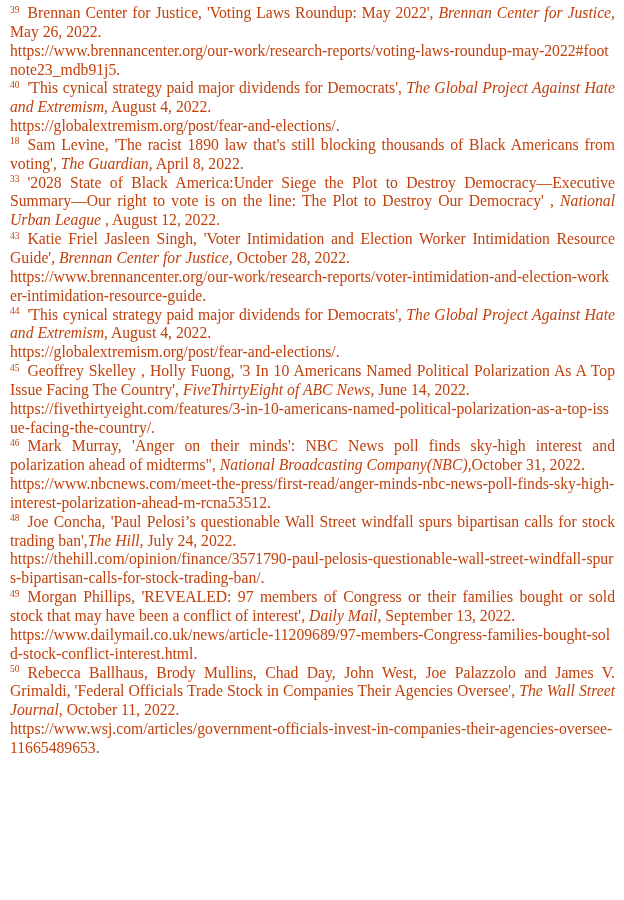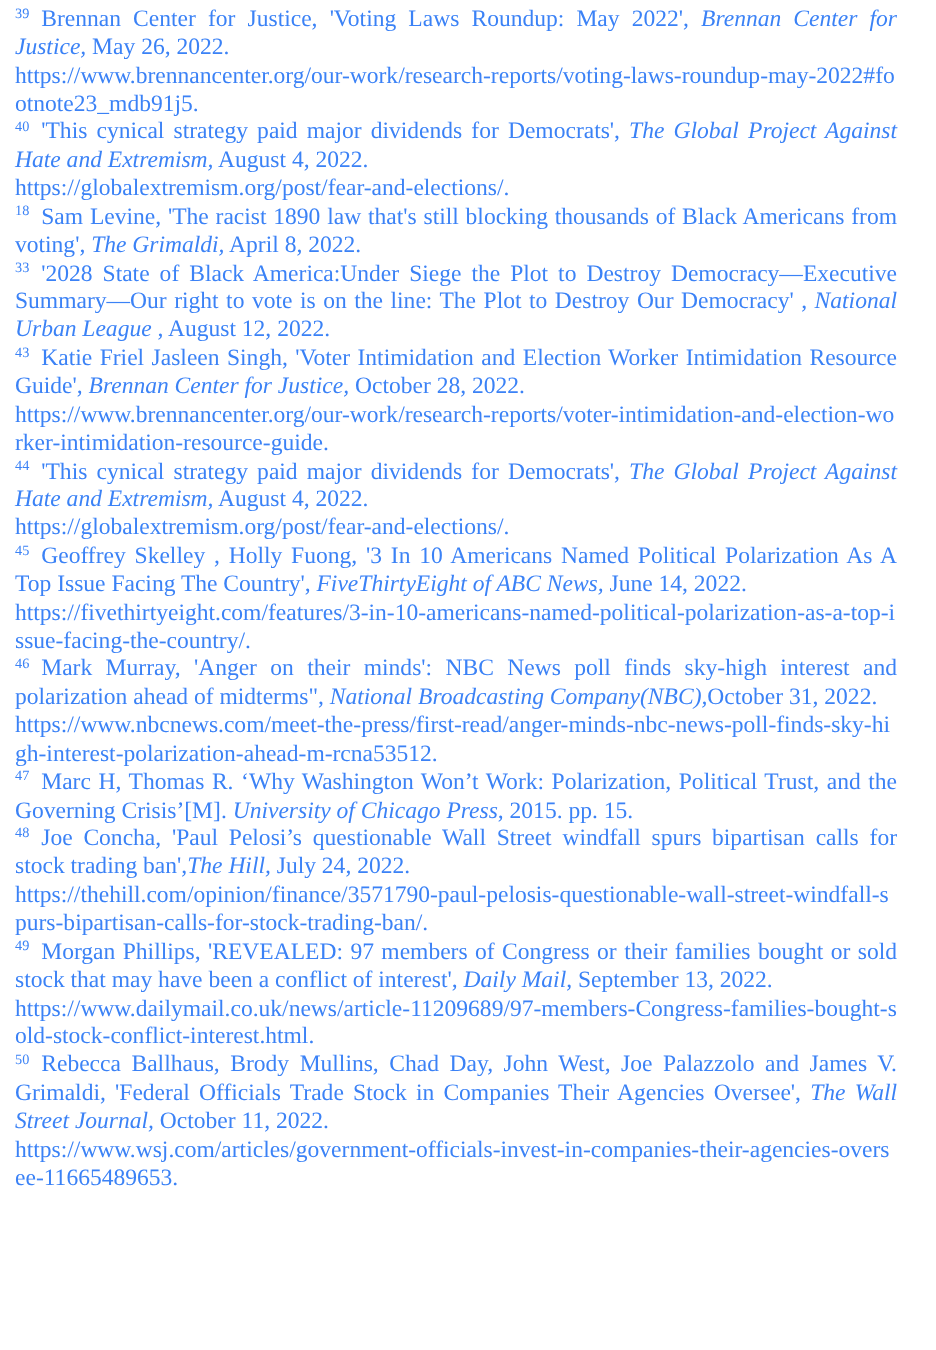--- a/index.html
+++ b/index.html
@@ -6,25 +6,25 @@
   body {
     width: 624px;
     height: 900px;
     background: #ffffff;
     overflow: hidden;
   }
   .page {
     box-sizing: border-box;
     width: 624px;
     height: 900px;
-    padding: 4px 26px 0 10px;
+    padding: 4px 9px 0 10px;
     font-family: "Liberation Serif", "DejaVu Serif", serif;
     font-size: 15.7px;
     line-height: 18.85px;
-    color: #3b82f6;
+    color: #c2410c;
   }
   .footnote {
     margin: 0;
     text-align: justify;
   }
   .fn-num {
     font-size: 9.5px;
     line-height: 0;
     position: relative;
     top: -5.5px;
@@ -38,33 +38,32 @@
 </style>
 </head>
 <body>
 
 <div class="page">
   <div id="footnotes">
   <p class="footnote"><sup class="fn-num">39</sup><span class="fn-text"><span>Brennan Center for Justice, 'Voting Laws Roundup: May 2022', </span><i>Brennan Center for Justice,</i><span> May 26, 2022.</span></span><br class="fn-br"><span class="fn-url">https://www.brennancenter.org/our-work/research-reports/voting-laws-roundup-may-2022#footnote23_mdb91j5.</span></p>
 
   <p class="footnote"><sup class="fn-num">40</sup><span class="fn-text"><span>'This cynical strategy paid major dividends for Democrats', </span><i>The Global Project Against Hate and Extremism,</i><span> August 4, 2022.</span></span><br class="fn-br"><span class="fn-url">https://globalextremism.org/post/fear-and-elections/.</span></p>
 
-  <p class="footnote"><sup class="fn-num">18</sup><span class="fn-text"><span>Sam Levine, 'The racist 1890 law that's still blocking thousands of Black Americans from voting', </span><i>The Grimaldi,</i><span> April 8, 2022.</span></span><br class="fn-br"></p>
+  <p class="footnote"><sup class="fn-num">18</sup><span class="fn-text"><span>Sam Levine, 'The racist 1890 law that's still blocking thousands of Black Americans from voting', </span><i>The Guardian,</i><span> April 8, 2022.</span></span><br class="fn-br"></p>
 
   <p class="footnote"><sup class="fn-num">33</sup><span class="fn-text"><span>'2028 State of Black America:Under Siege the Plot to Destroy Democracy—Executive Summary—Our right to vote is on the line: The Plot to Destroy Our Democracy' , </span><i>National Urban League</i><span> , August 12, 2022.</span></span></p>
 
   <p class="footnote"><sup class="fn-num">43</sup><span class="fn-text"><span>Katie Friel Jasleen Singh, 'Voter Intimidation and Election Worker Intimidation Resource Guide', </span><i>Brennan Center for Justice,</i><span> October 28, 2022.</span></span><br class="fn-br"><span class="fn-url">https://www.brennancenter.org/our-work/research-reports/voter-intimidation-and-election-worker-intimidation-resource-guide.</span></p>
 
   <p class="footnote"><sup class="fn-num">44</sup><span class="fn-text"><span>'This cynical strategy paid major dividends for Democrats', </span><i>The Global Project Against Hate and Extremism,</i><span> August 4, 2022.</span></span><br class="fn-br"><span class="fn-url">https://globalextremism.org/post/fear-and-elections/.</span></p>
 
   <p class="footnote"><sup class="fn-num">45</sup><span class="fn-text"><span>Geoffrey Skelley , Holly Fuong, '3 In 10 Americans Named Political Polarization As A Top Issue Facing The Country', </span><i>FiveThirtyEight of ABC News,</i><span> June 14, 2022.</span></span><br class="fn-br"><span class="fn-url">https://fivethirtyeight.com/features/3-in-10-americans-named-political-polarization-as-a-top-issue-facing-the-country/.</span></p>
 
   <p class="footnote"><sup class="fn-num">46</sup><span class="fn-text"><span>Mark Murray, 'Anger on their minds': NBC News poll finds sky-high interest and polarization ahead of midterms", </span><i>National Broadcasting Company(NBC),</i><span>October 31, 2022.</span></span><br class="fn-br"><span class="fn-url">https://www.nbcnews.com/meet-the-press/first-read/anger-minds-nbc-news-poll-finds-sky-high-interest-polarization-ahead-m-rcna53512.</span></p>
 
-  <p class="footnote"><sup class="fn-num">47</sup><span class="fn-text"><span>Marc H, Thomas R. ‘Why Washington Won’t Work: Polarization, Political Trust, and the Governing Crisis’[M]. </span><i>University of Chicago Press</i><span>, 2015. pp. 15.</span></span></p>
 
   <p class="footnote"><sup class="fn-num">48</sup><span class="fn-text"><span>Joe Concha, 'Paul Pelosi’s questionable Wall Street windfall spurs bipartisan calls for stock trading ban',</span><i>The Hill,</i><span> July 24, 2022.</span></span><br class="fn-br"><span class="fn-url">https://thehill.com/opinion/finance/3571790-paul-pelosis-questionable-wall-street-windfall-spurs-bipartisan-calls-for-stock-trading-ban/.</span></p>
 
   <p class="footnote"><sup class="fn-num">49</sup><span class="fn-text"><span>Morgan Phillips, 'REVEALED: 97 members of Congress or their families bought or sold stock that may have been a conflict of interest', </span><i>Daily Mail</i><span>, September 13, 2022.</span></span><br class="fn-br"><span class="fn-url">https://www.dailymail.co.uk/news/article-11209689/97-members-Congress-families-bought-sold-stock-conflict-interest.html.</span></p>
 
   <p class="footnote"><sup class="fn-num">50</sup><span class="fn-text"><span>Rebecca Ballhaus, Brody Mullins, Chad Day, John West, Joe Palazzolo and James V. Grimaldi, 'Federal Officials Trade Stock in Companies Their Agencies Oversee', </span><i>The Wall Street Journal,</i><span> October 11, 2022.</span></span><br class="fn-br"><span class="fn-url">https://www.wsj.com/articles/government-officials-invest-in-companies-their-agencies-oversee-11665489653.</span></p>
 </div>
 </div>
 
 </body></html>

